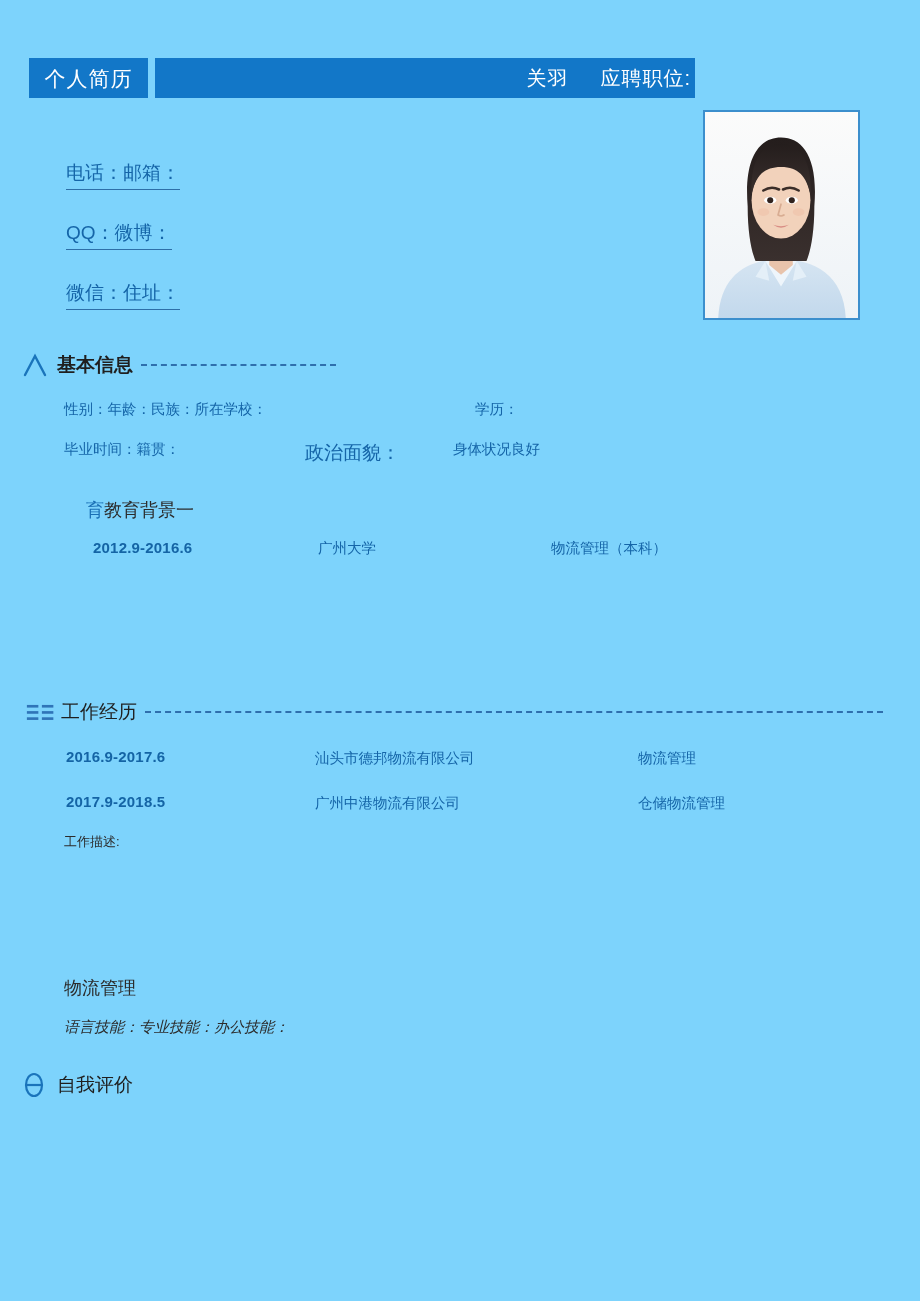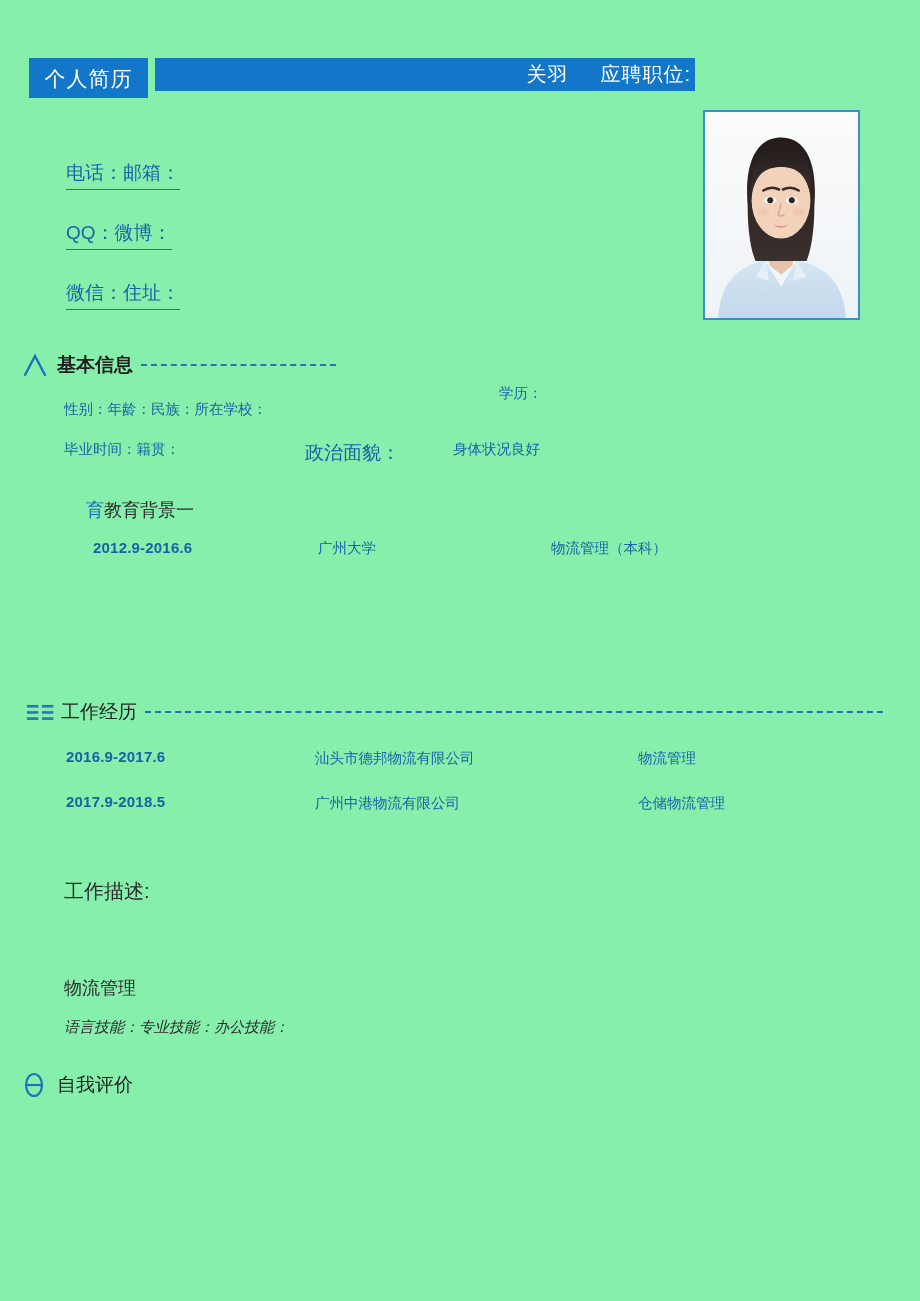--- a/index.html
+++ b/index.html
@@ -12,21 +12,21 @@
     height: 1301px;
     position: relative;
     font-family: "Liberation Sans", "DejaVu Sans", sans-serif;
     color: #1f1f1f;
     overflow: hidden;
   }
 
   .page {
     position: absolute;
     inset: 0;
-    background: #86efac;
+    background: #7dd3fc;
   }
 
   
   .header-title-block {
     position: absolute;
     left: 29px;
     top: 58px;
     width: 119px;
     height: 40px;
     background: #1277c8;
@@ -39,21 +39,21 @@
     font-size: 21px;
     letter-spacing: 1px;
     line-height: 1;
   }
 
   .header-bar {
     position: absolute;
     left: 155px;
     top: 58px;
     width: 540px;
-    height: 33px;
+    height: 40px;
     background: #1277c8;
     display: flex;
     align-items: center;
     justify-content: flex-end;
     padding-right: 4px;
     box-sizing: border-box;
   }
   .header-bar .name {
     color: #ffffff;
     font-size: 20px;
@@ -146,24 +146,23 @@
 
   .sub-heading {
     position: absolute;
     font-size: 18px;
     color: #2b2b2b;
   }
   .sub-heading .lead-glyph { color: #1a6fb5; }
 
   .plain-label {
     position: absolute;
-    font-size: 20px;
+    font-size: 13px;
     color: #2b2b2b;
     white-space: pre;
-    margin-top: 45px;
   }
   .skills-line {
     position: absolute;
     font-size: 15px;
     color: #2b2b2b;
     white-space: pre;
     font-style: italic;
   }
 </style>
 </head>
@@ -245,21 +244,21 @@
     <span class="sec-icon">
       <svg width="26" height="24" viewBox="0 0 26 24">
         <path d="M3 22 L13 3 L23 22" stroke="#1a74bb" stroke-width="2.4" fill="none" stroke-linecap="round" stroke-linejoin="miter"></path>
       </svg>
     </span>
     <span class="sec-title">基本信息</span>
     <span class="dash-line" style="width:195px;"></span>
   </div>
 
   <div class="info-cell blue-text" style="left:64px; top:400px; font-size:14.5px;">性别：年龄：民族：所在学校：</div>
-  <div class="info-cell blue-text" style="left:475px; top:384px; font-size:14.5px;margin-left:24px;">学历：</div>
+  <div class="info-cell blue-text" style="left:475px; top:400px; font-size:14.5px;">学历：</div>
 
   <div class="info-cell blue-text" style="left:64px; top:440px; font-size:14.5px;">毕业时间：籍贯：</div>
   <div class="info-cell blue-text" style="left:305px; top:440px; font-size:19px;">政治面貌：</div>
   <div class="info-cell blue-text" style="left:453px; top:440px; font-size:14.5px;">身体状况良好</div>
 
   <div class="sub-heading" style="left:86px; top:498px;">
     <span class="lead-glyph">育</span><span>教育背景一</span>
   </div>
 
   <div class="info-cell entry-date" style="left:93px; top:539px;">2012.9-2016.6</div>

